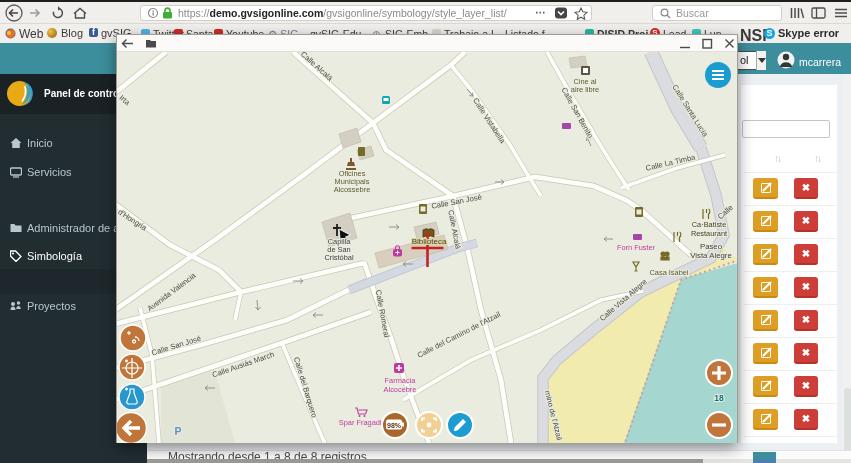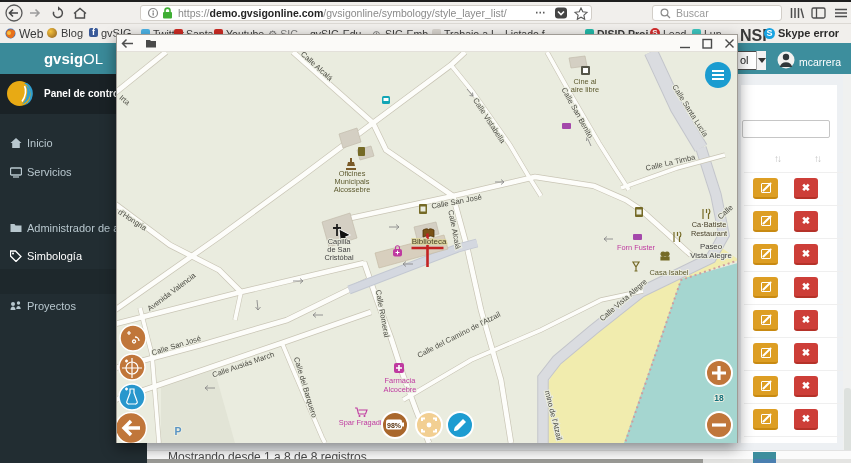--- a/index.html
+++ b/index.html
@@ -125,21 +125,20 @@
   <div class="bm" style="left:597px;top:28px;font-weight:bold">DISID Proj</div>
   <div class="abs" style="left:650px;top:28px;width:10px;height:10px;border-radius:50%;background:#d42b2b;color:#fff;font-size:8px;text-align:center;line-height:10px;font-weight:bold">S</div>
   <div class="bm" style="left:663px;top:28px">Lead</div>
   <div class="abs bmicon" style="left:692px;top:29px;background:#3ec6c0"></div>
   <div class="bm" style="left:704px;top:28px">Lun</div>
   <div class="bm" style="left:740px;top:27px;font-size:16px;font-weight:bold">NSP</div>
   <div class="abs" style="left:764px;top:27.5px;width:11px;height:11px;border-radius:50%;background:#18a3e1;color:#fff;font-size:9px;text-align:center;line-height:11px;font-weight:bold">S</div>
   <div class="bm" style="left:778px;top:27px;font-size:11px;font-weight:bold;color:#2c2c2c">Skype error</div>
 
   <div class="abs" id="navbar"></div>
-  <div class="abs" id="logo"><b>gvsig</b>OL</div>
   <div class="abs" id="sidebar"></div>
   <div class="abs" id="sbhead"></div>
   <svg class="abs" style="left:6px;top:80px" width="27" height="27" viewBox="0 0 27 27">
     <circle cx="13.5" cy="13.5" r="12.5" fill="#e8aa14"></circle>
     <path d="M21 3a12.5 12.5 0 0 1-3 22.5a13 13 0 0 0 0-22.5z" fill="#2f9fd0"></path>
     <path d="M19.5 5.5c3 4 2.5 12-3.5 19c5-2 9-7 8-13c-.6-3.4-2.5-5-4.5-6z" fill="#2f9fd0"></path>
     <path d="M18.5 6c2 3.5 1.5 10-2.5 15.5" stroke="#fff" stroke-width="1.6" fill="none"></path>
   </svg>
   <div class="abs" style="left:44px;top:88px;color:#fff;font-size:10px;font-weight:bold">Panel de control</div>
 

